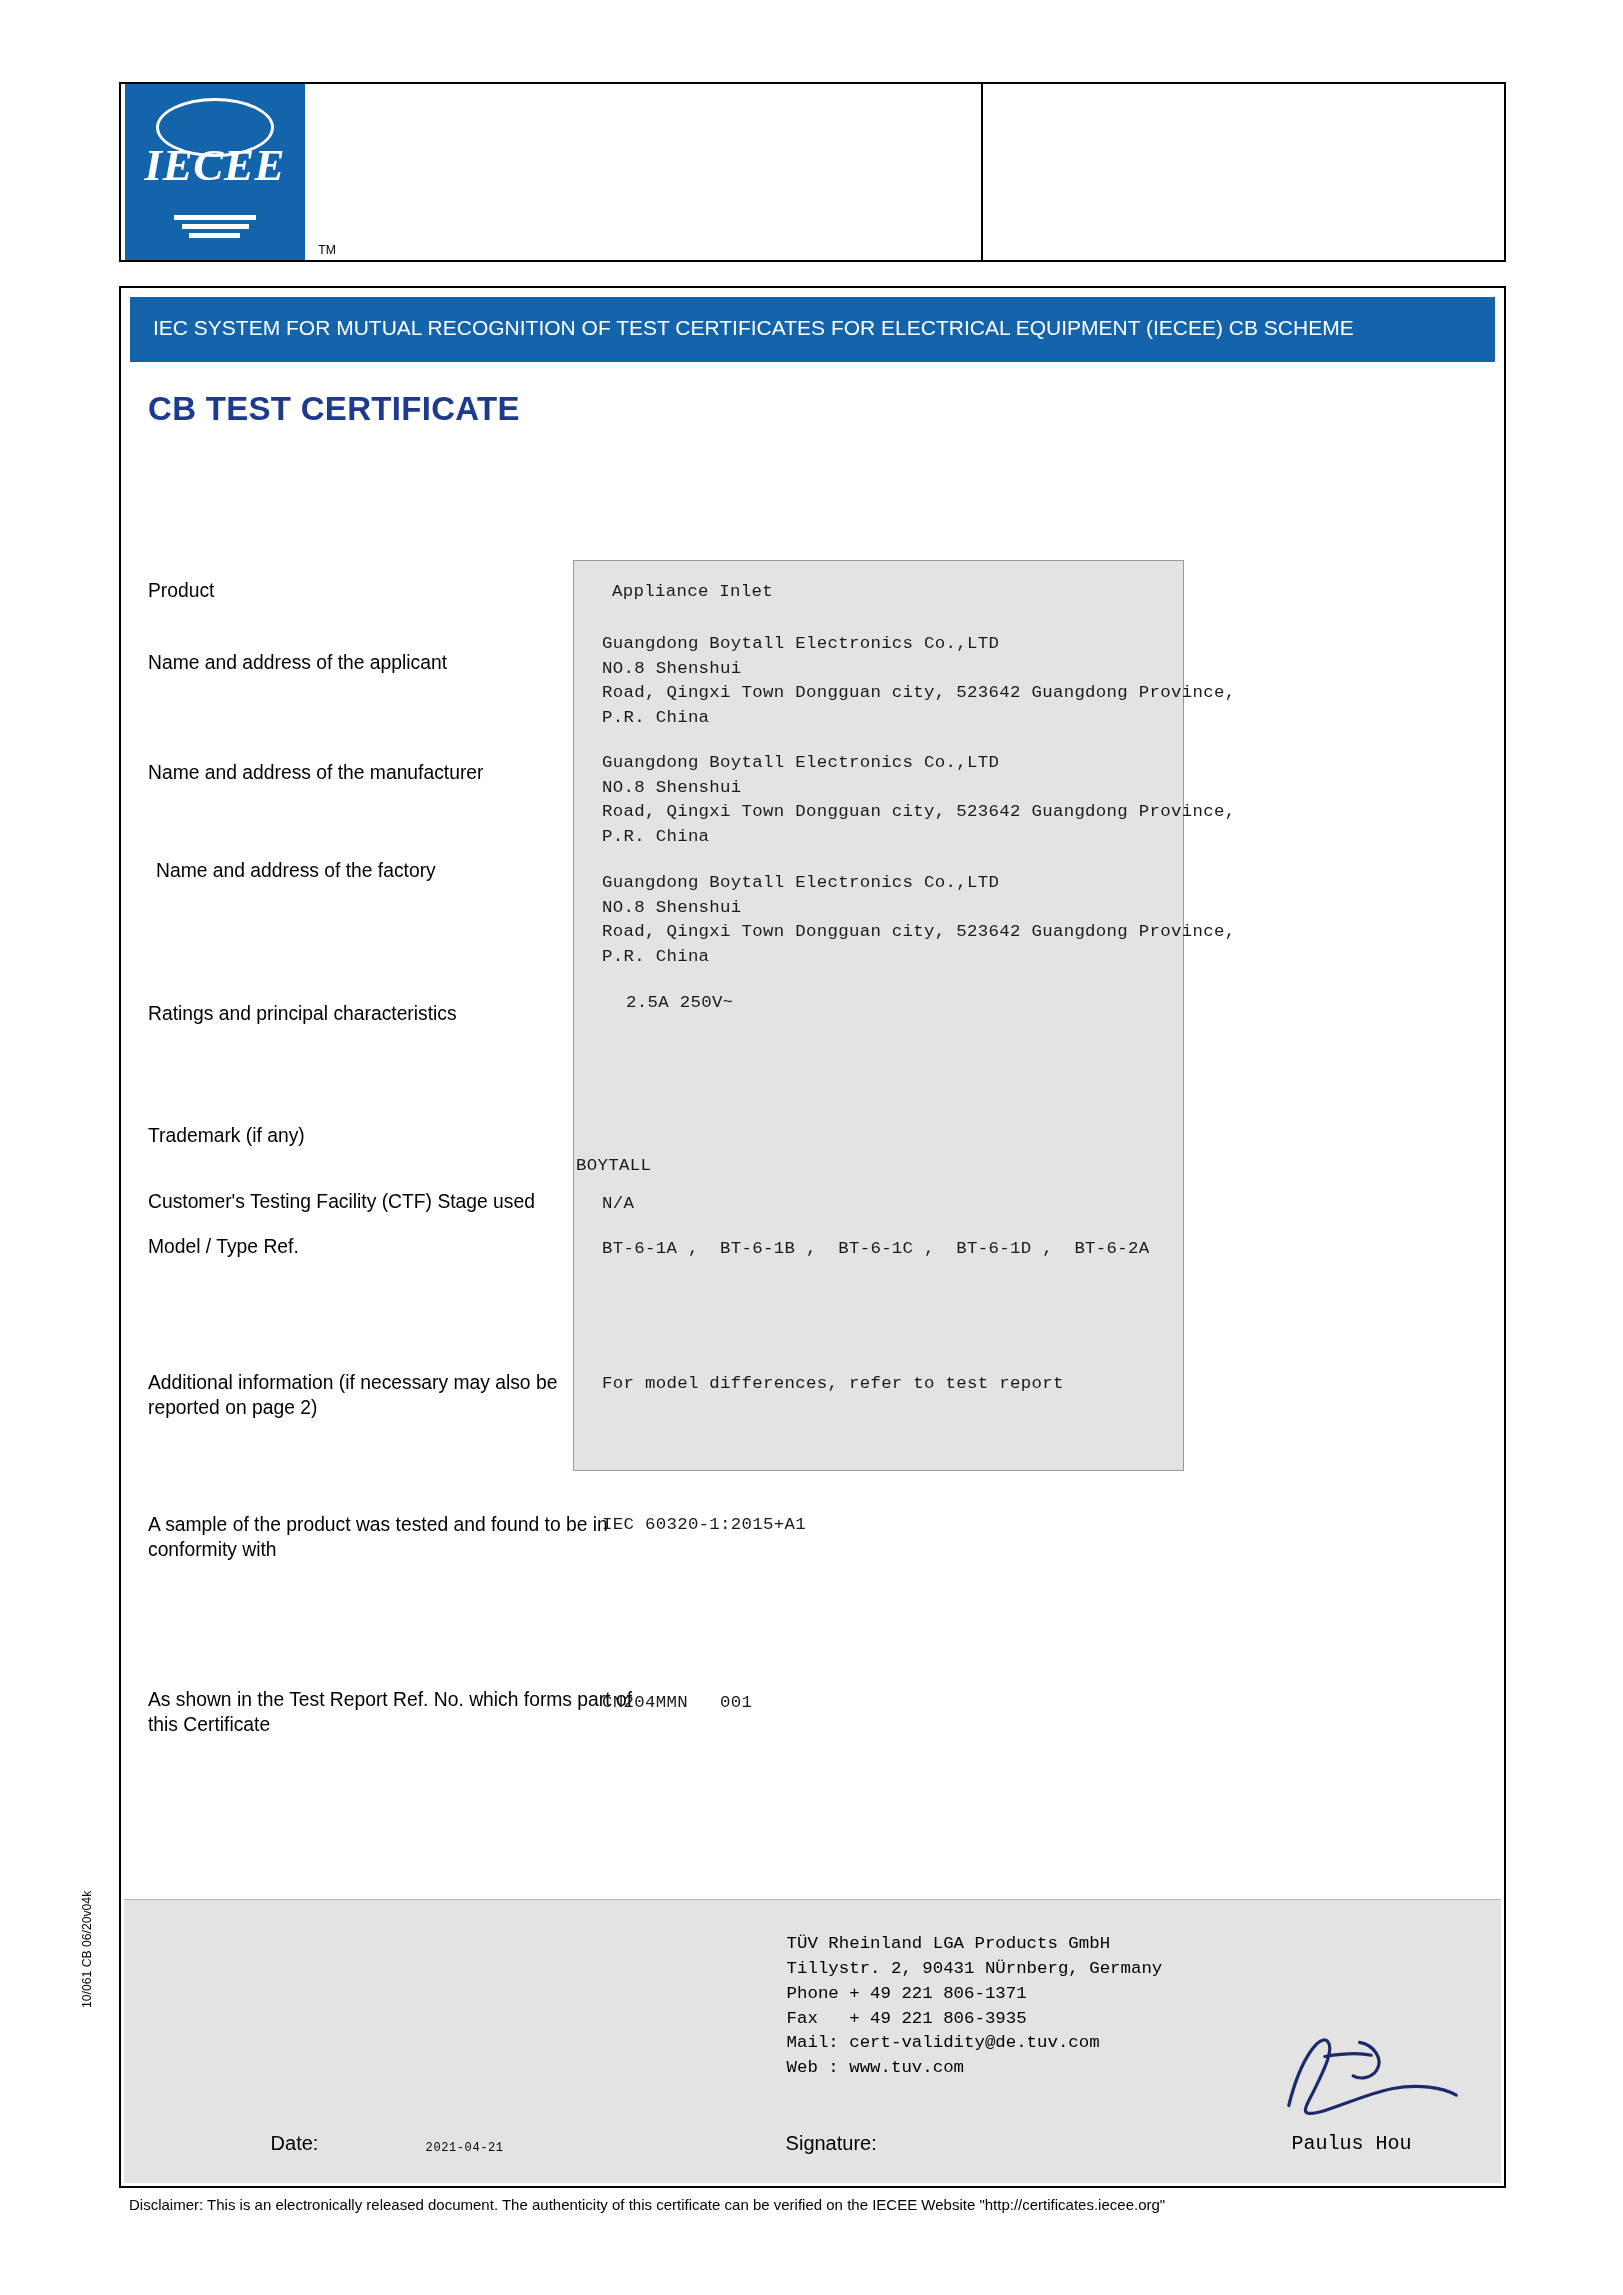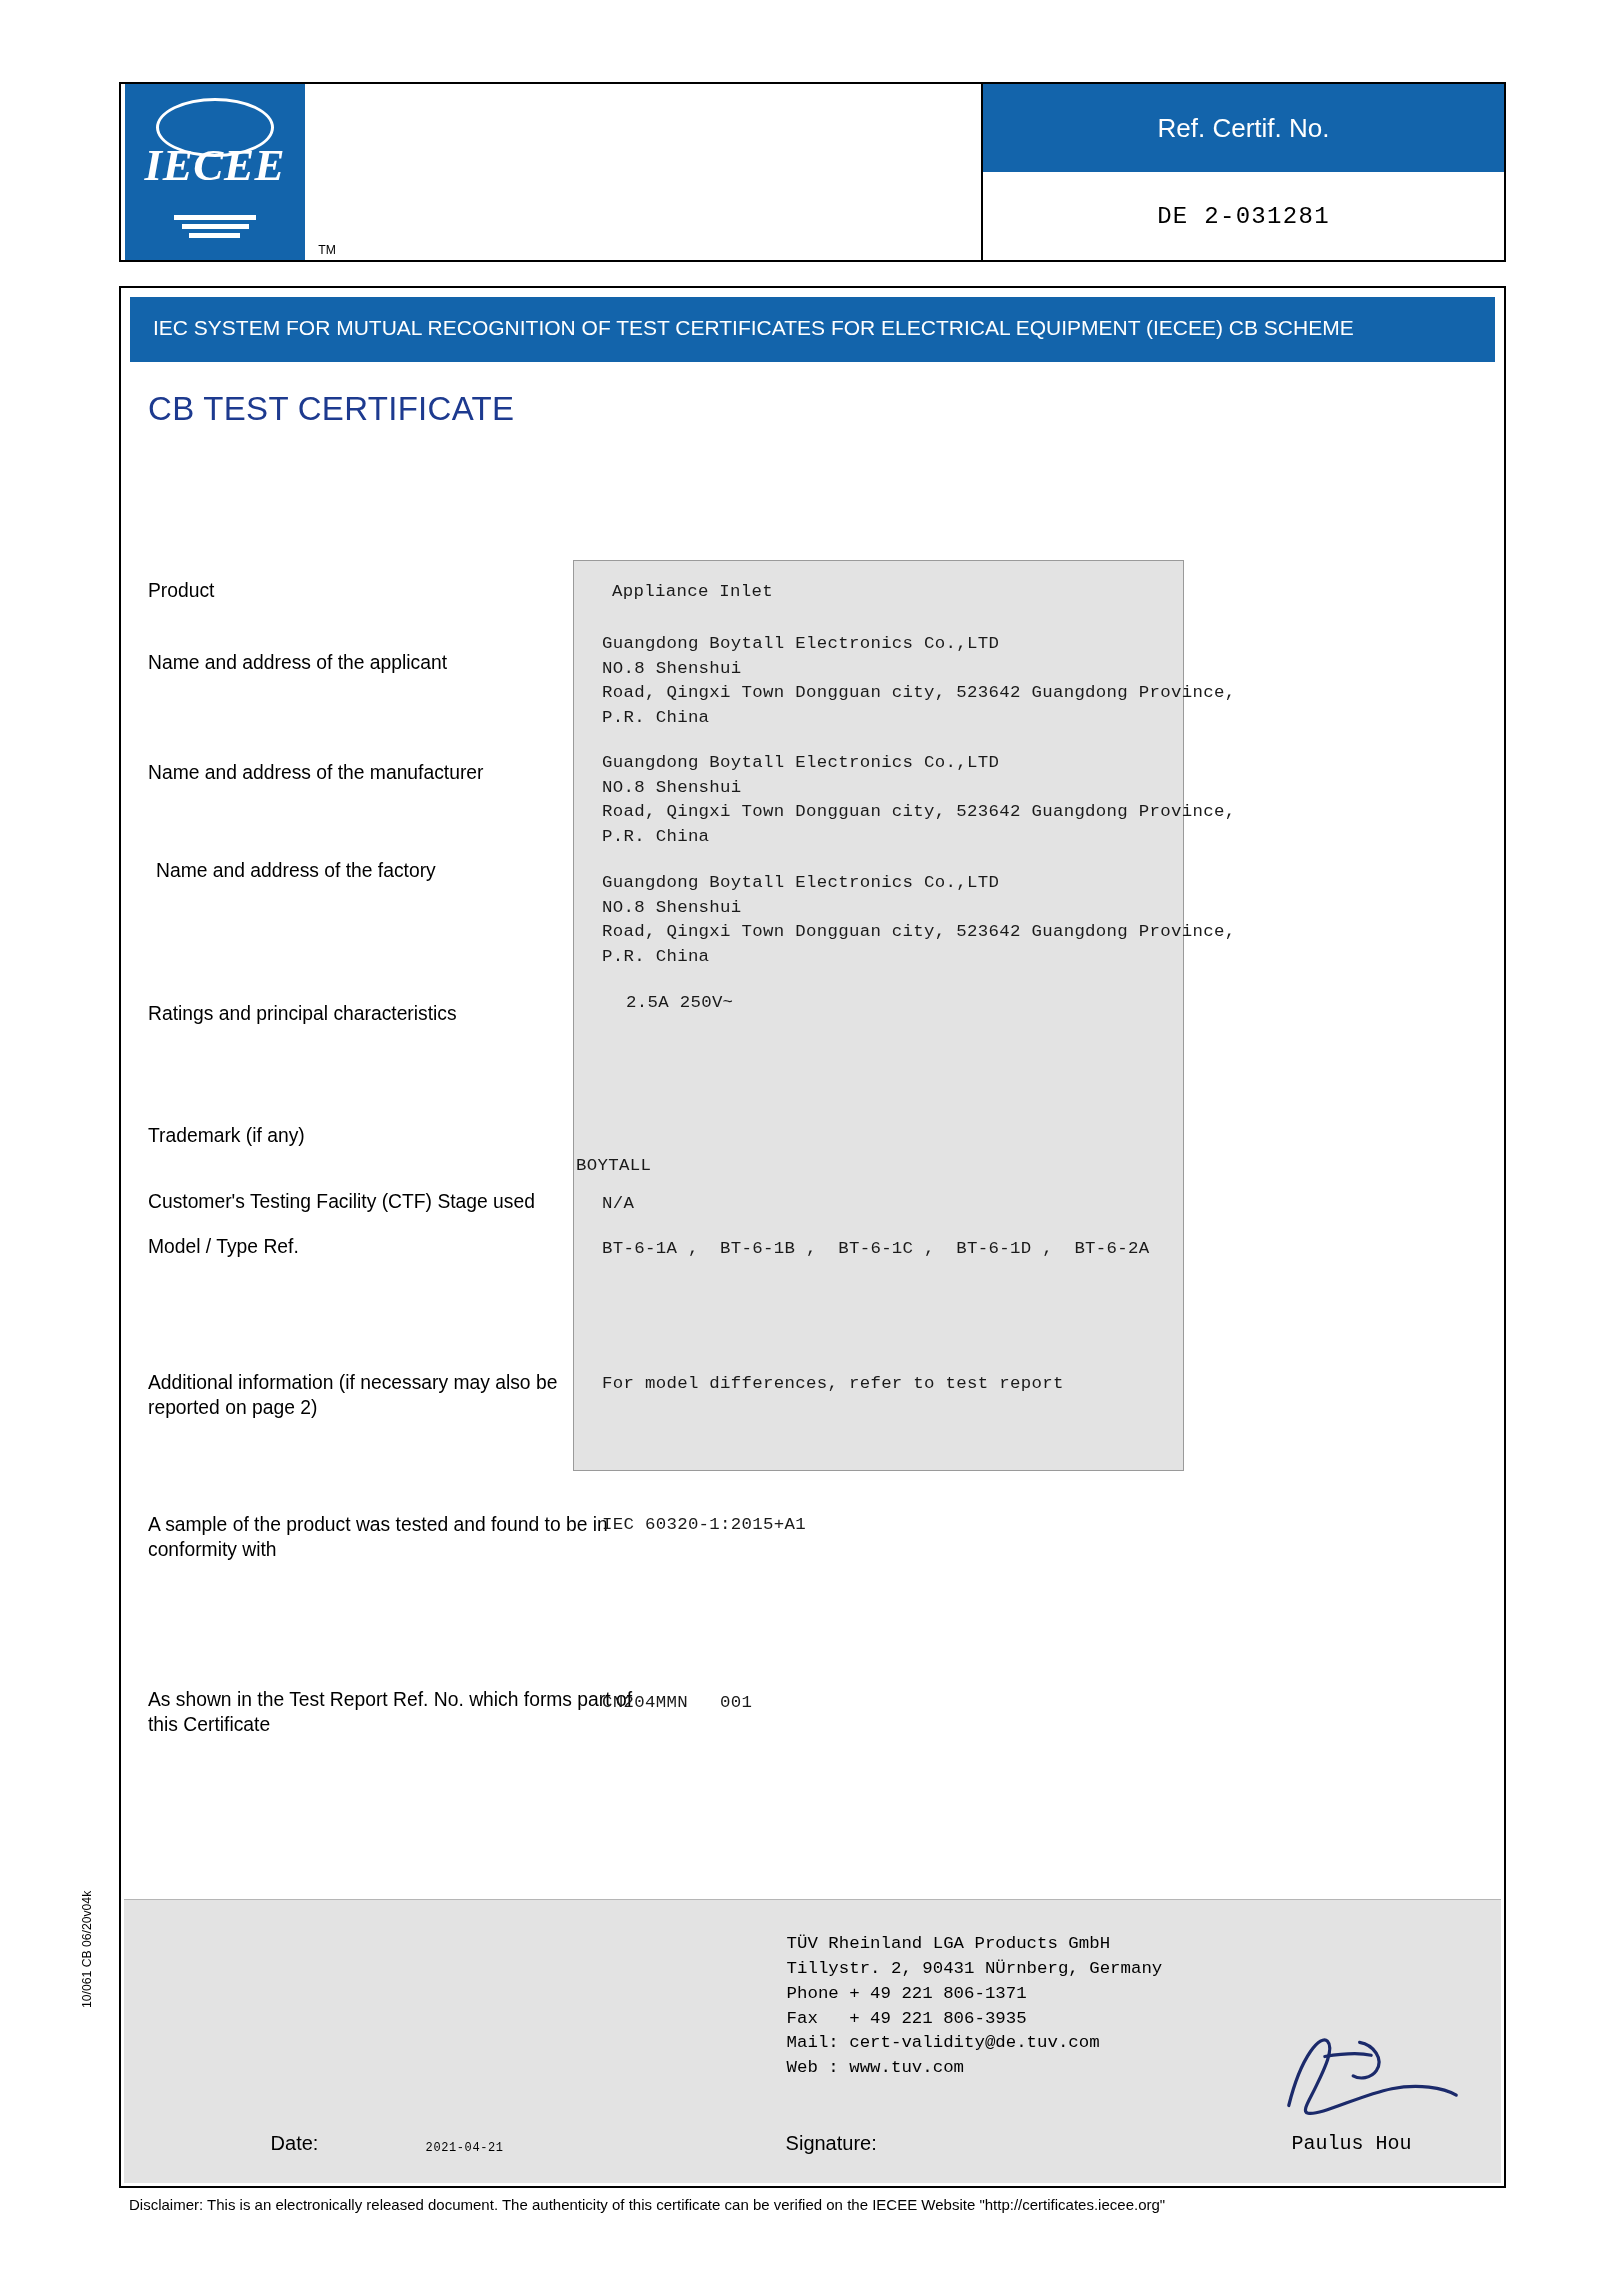--- a/index.html
+++ b/index.html
@@ -170,21 +170,21 @@
     margin: 9px;
     background: #1364ab;
     color: #fff;
     padding: 16.7px 23px 19.3px 23px;
     font-size: 21px;
     line-height: 1.38;
   }
   .cb-title {
     color: #1d3a8f;
     font-size: 33px;
-    font-weight: normal;
+    font-weight: bold;
     margin: 28px 0 12px 27px;
     letter-spacing: 0.3px;
   }
 
   
   .fields {
     position: absolute;
     left: 27px;
     top: 278px;
     width: 1326px;
@@ -325,24 +325,20 @@
       <div class="logo-iecee">
         <span class="oval"></span>
         <span class="ie-text">IECEE</span>
         <span class="bars">
             <span></span>
             <span></span>
             <span></span>
           </span>
         <span class="tm-mark">TM</span>
       </div>
-    </div>
-    <div class="header-right">
-      <div class="hdr-ref-title">Ref. Certif. No.</div>
-      <div class="hdr-ref-value">DE 2-031281</div>
     </div>
   </div>
 
   <div class="body-box">
 
     <div class="blue-banner">IEC SYSTEM FOR MUTUAL RECOGNITION OF TEST CERTIFICATES FOR ELECTRICAL EQUIPMENT (IECEE) CB SCHEME</div>
     <div class="cb-title">CB TEST CERTIFICATE</div>
 
     <div class="fields">
 

